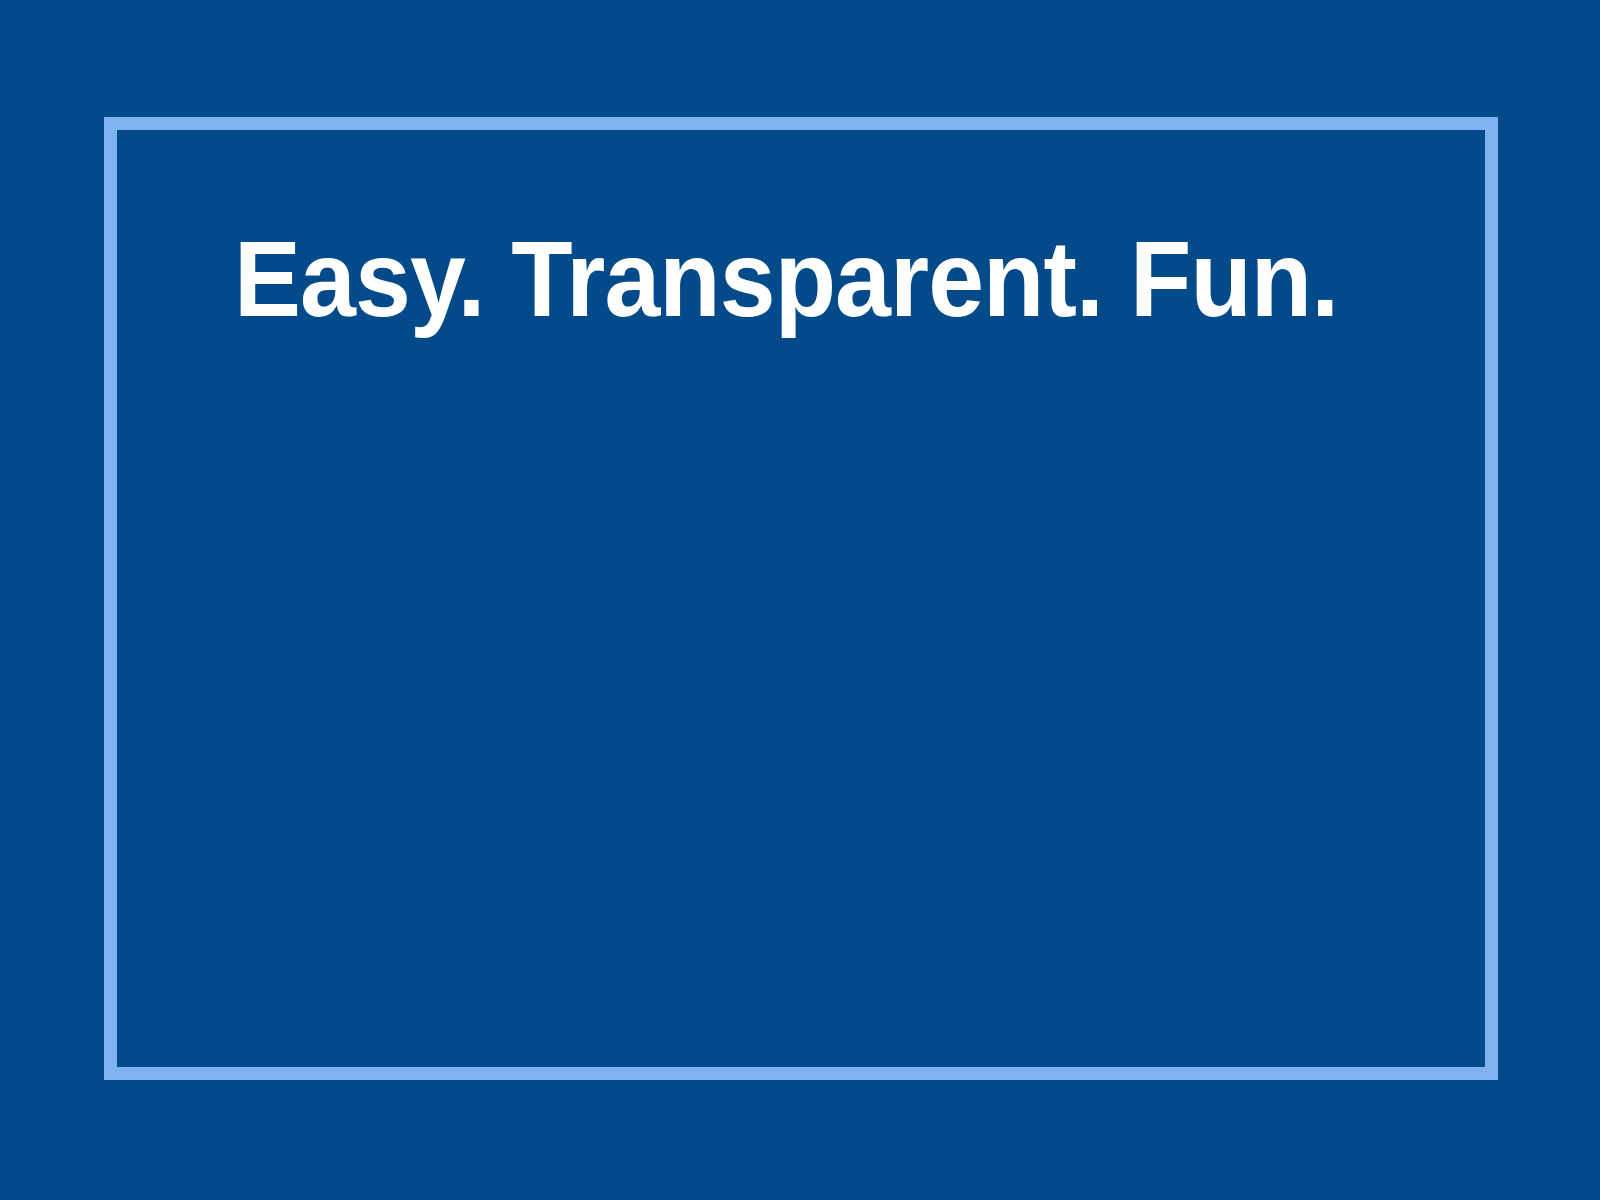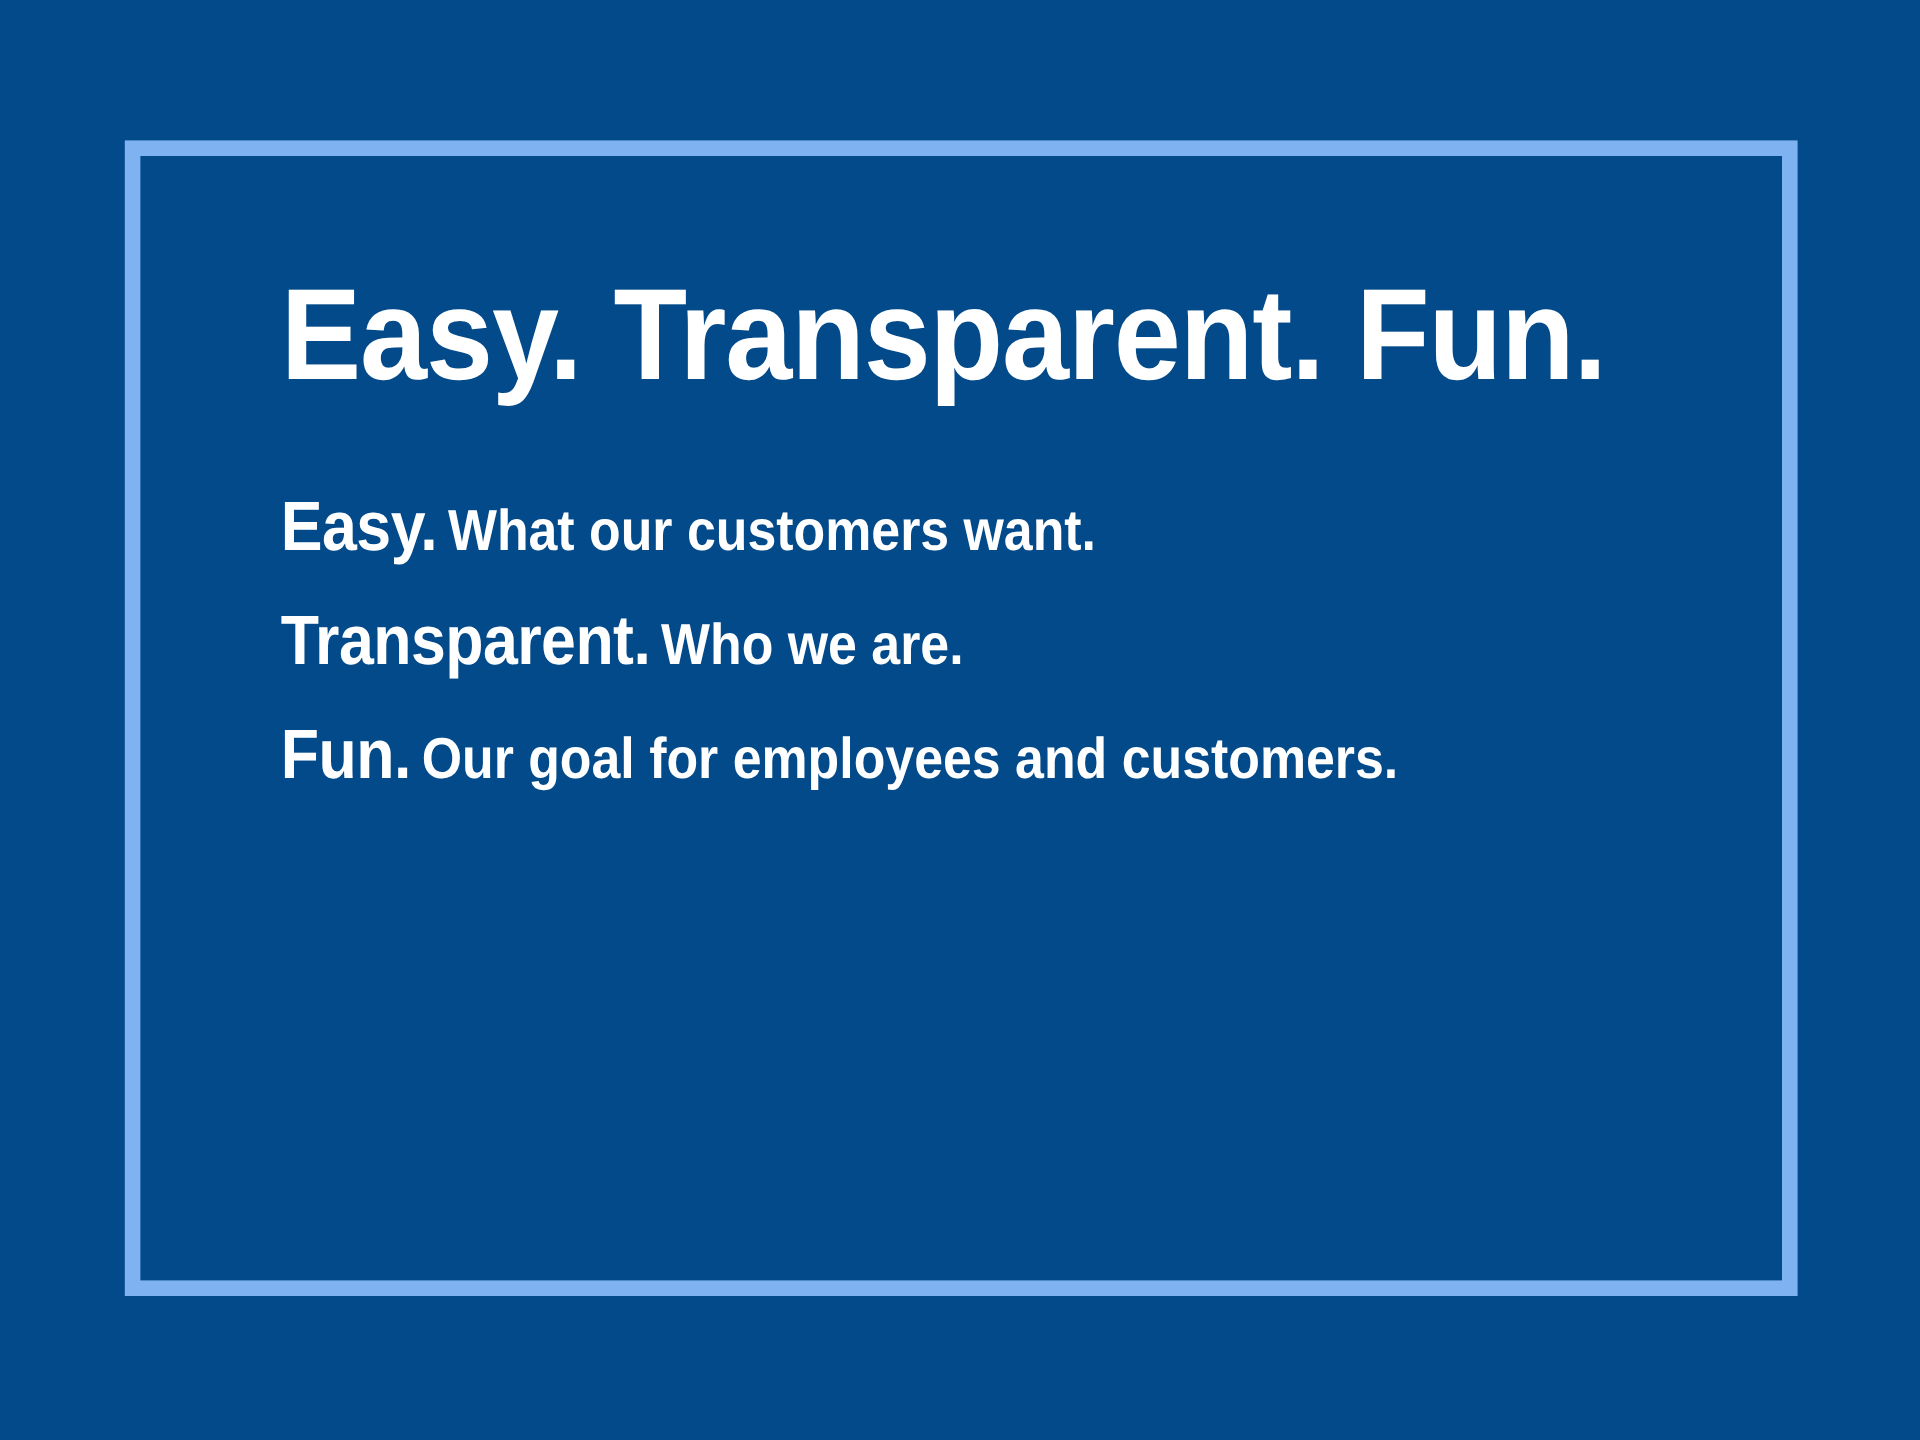--- a/index.html
+++ b/index.html
@@ -100,30 +100,15 @@
 
 <div class="slide">
 
   <div class="frame"></div>
 
   <div class="content">
 
     <div class="headline">Easy. Transparent. Fun.</div>
 
 
-    <div class="definitions">
-
-      <div class="def-line">
-        <span class="def-term">Easy.</span><span class="def-desc">What our customers want.</span>
-      </div>
-
-      <div class="def-line">
-        <span class="def-term">Transparent.</span><span class="def-desc">Who we are.</span>
-      </div>
-
-      <div class="def-line">
-        <span class="def-term">Fun.</span><span class="def-desc">Our goal for employees and customers.</span>
-      </div>
-
-    </div>
 
   </div>
 </div>
 
 </body></html>

